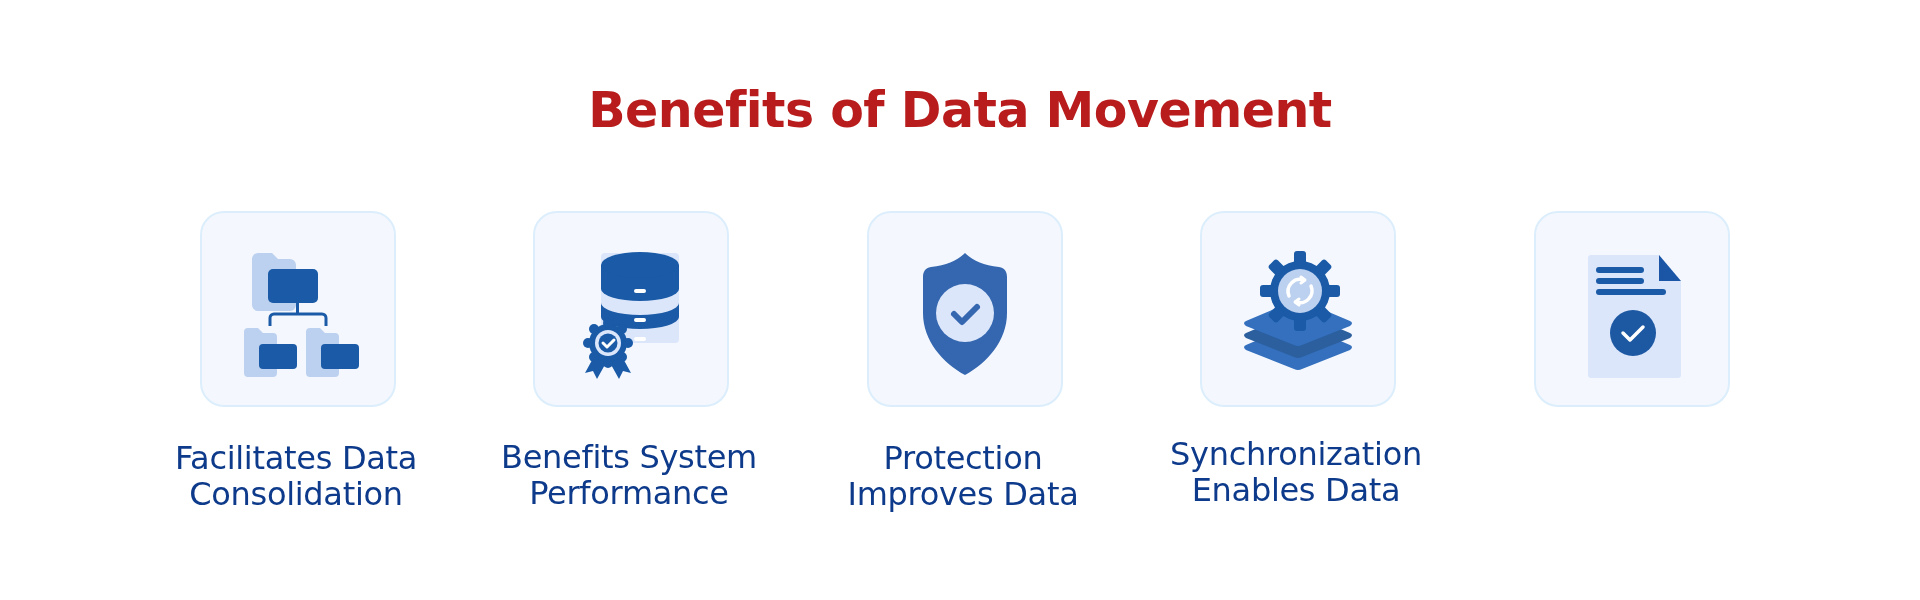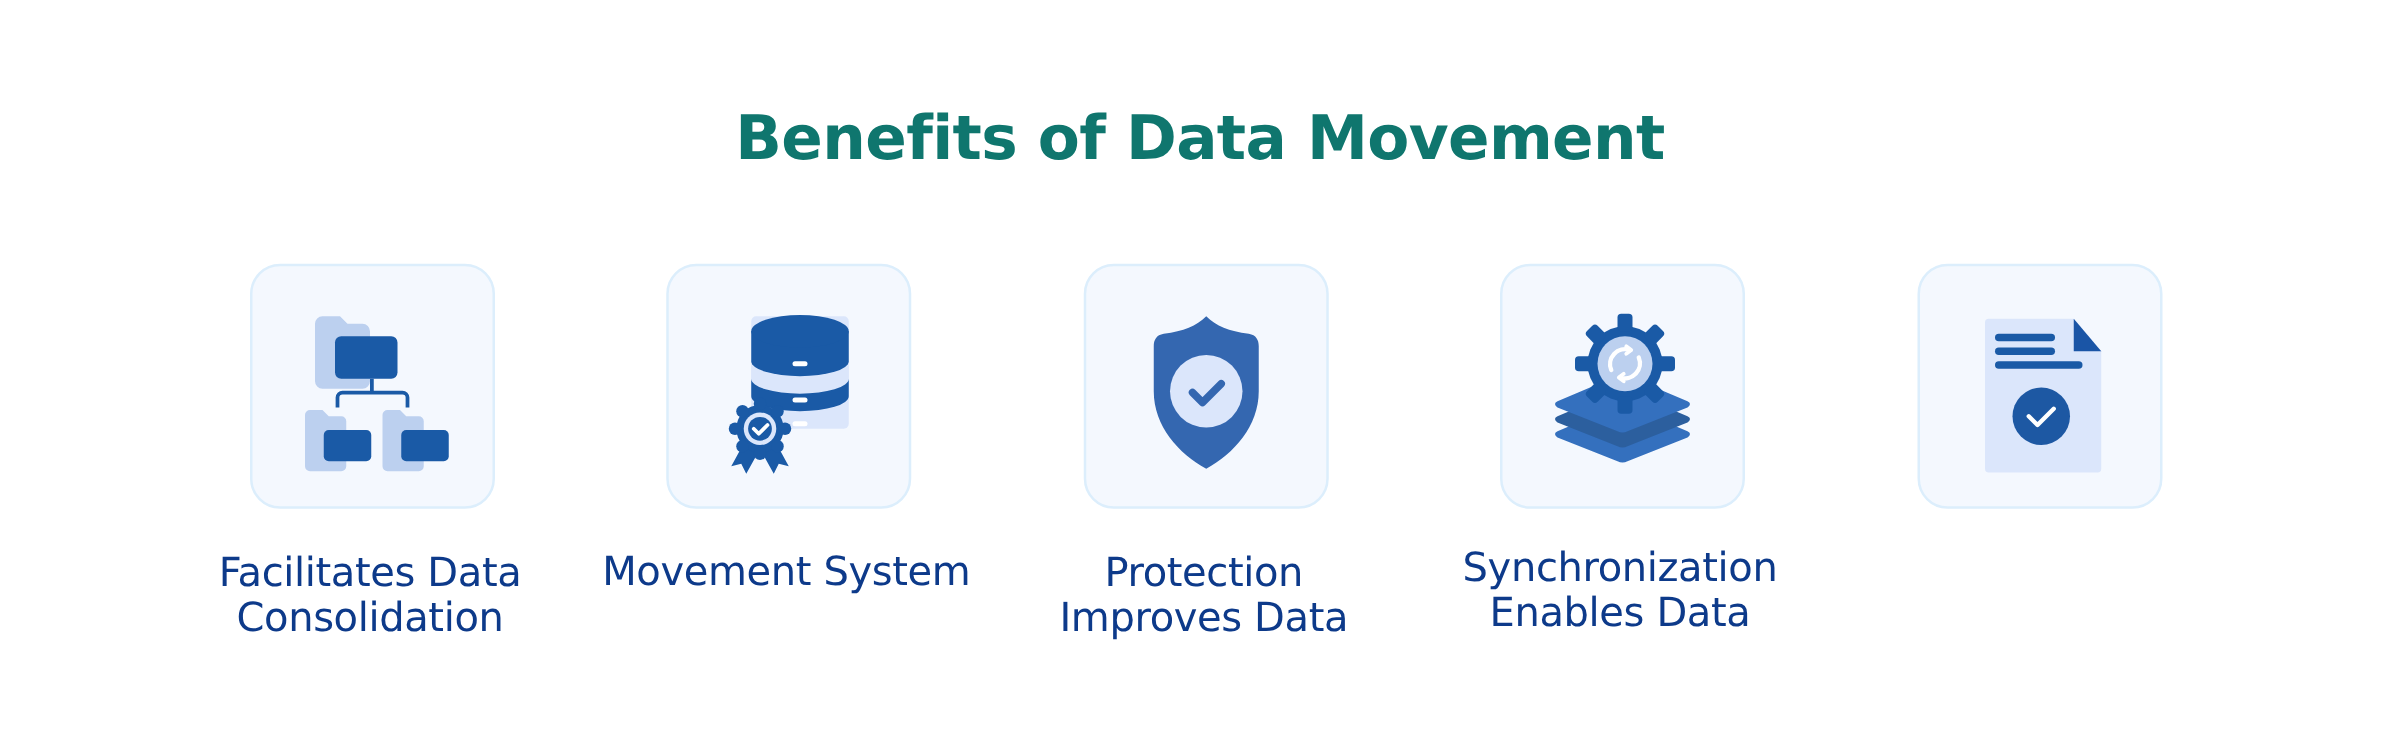--- a/index.html
+++ b/index.html
@@ -3,21 +3,21 @@
 <meta charset="utf-8">
 <style>
   html, body { margin: 0; padding: 0; }
   body {
     width: 1920px; height: 600px; background: #ffffff; position: relative; overflow: hidden;
     font-family: "Liberation Sans", "DejaVu Sans", sans-serif;
   }
   .title {
     position: absolute; left: 0; top: 78px; width: 1920px; text-align: center;
     font-family: "DejaVu Sans", "Liberation Sans", sans-serif;
-    font-weight: bold; font-size: 49px; letter-spacing: -0.5px; color: #0f766e;
+    font-weight: bold; font-size: 49px; letter-spacing: -0.5px; color: #b91c1c;
     line-height: 66px;
   }
   .card {
     position: absolute; top: 211px; width: 192px; height: 192px;
     background: #f4f8fe; border: 2px solid #dceefc; border-radius: 24px;
   }
   .card svg { position: absolute; left: 0; top: 0; width: 192px; height: 192px; }
   .label {
     position: absolute; top: 440px; width: 300px; text-align: center;
     font-family: "DejaVu Sans", "Liberation Sans", sans-serif;
@@ -75,21 +75,22 @@
         <circle cx="59" cy="144" r="5"></circle>
       <circle cx="53" cy="130" r="5"></circle>
         <circle cx="59" cy="116" r="5"></circle>
     </g>
     <circle cx="73" cy="130" r="13" fill="#dbe6fb"></circle>
     <circle cx="73" cy="130" r="9.5" fill="#1a5aa6"></circle>
     <path d="M68 130 l4 4 l7 -7" fill="none" stroke="#ffffff" stroke-width="3" stroke-linecap="round" stroke-linejoin="round"></path>
   </svg>
 </div>
 <div class="label" style="left:479px; top:439px;">
-  <span>Movement System</span>
+  <span>Benefits System</span>
+  <span>Performance</span>
 </div>
 
 <div class="card" style="left:867px;">
   <svg viewBox="0 0 192 192">
     <path d="M96 40 C104 48 114 52 130 54 C136 55 138 59 138 64 L138 100 C138 128 118 150 96 162 C74 150 54 128 54 100 L54 64 C54 59 56 55 62 54 C78 52 88 48 96 40 Z" fill="#3467b0"></path>
     <circle cx="96" cy="100" r="29" fill="#dbe6fb"></circle>
     <path d="M85 101 l8 8 l15 -15" fill="none" stroke="#3467b0" stroke-width="6" stroke-linecap="round" stroke-linejoin="round"></path>
   </svg>
 </div>
 <div class="label" style="left:813px;">

